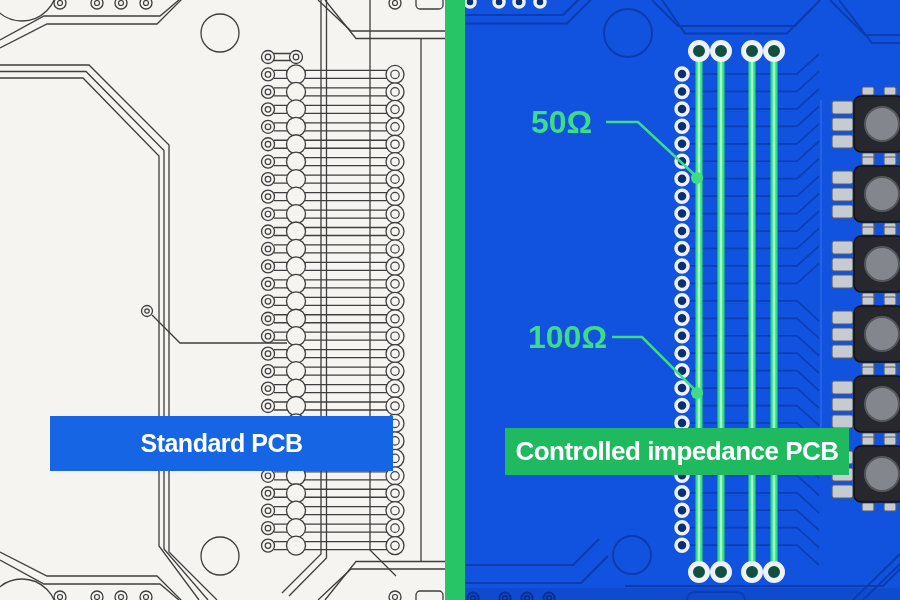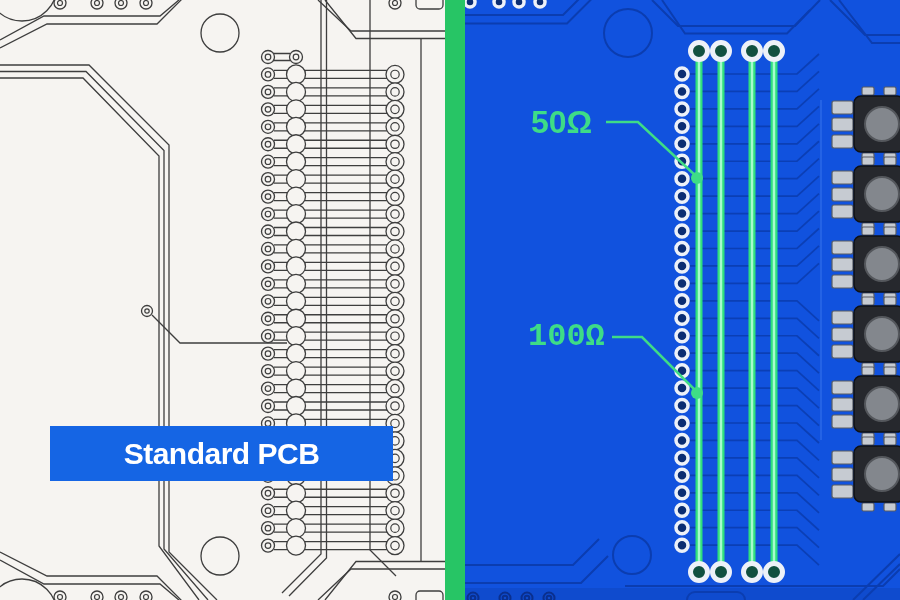--- a/index.html
+++ b/index.html
@@ -29,27 +29,27 @@
   .leader-dot{fill:var(--label-green,#3edc87);}
   .via-blue{fill:var(--via-hole-blue,#0b2d72);stroke:var(--via-ring,#edf1f8);stroke-width:3.5;}
   .via-green{fill:var(--via-hole-green,#115040);stroke:var(--via-ring,#edf1f8);stroke-width:5;}
   .pin{fill:var(--chip-pin,#c6cbd2);stroke:#595d63;stroke-width:1.2;}
   .chip-body{fill:var(--chip-body,#26282d);stroke:#0f1013;stroke-width:1.5;}
   .chip-dot{fill:var(--chip-dot,#83878d);stroke:#54575c;stroke-width:2;}
   .edge-shade{fill:#0c3fb3;opacity:.35;}
 
   .badge{position:absolute;display:flex;align-items:center;justify-content:center;
          color:var(--label-text,#fff);font-weight:bold;letter-spacing:-0.5px;}
-  .badge-left{left:50px;top:426px;width:343px;height:55px;
-              background:var(--badge-blue,#1565e4);font-size:30px;}
+  .badge-left{left:50px;top:416px;width:343px;height:55px;
+              background:var(--badge-blue,#1565e4);font-size:25px;}
   .badge-right{left:505px;top:428px;width:344px;height:47px;
                background:var(--badge-green,#1fba5f);font-size:26px;}
   .anno{position:absolute;color:var(--label-green,#3edc87);font-weight:bold;font-size:32px;line-height:1;}
   .anno-50{left:531px;top:106px;}
-  .anno-100{left:528px;top:321px;font-family:Liberation Mono, monospace;}
+  .anno-100{left:528px;top:321px;}
 </style>
 </head>
 <body>
 
 <div class="stage">
 
   <div class="panel panel-left">
     <svg id="left-art" width="445" height="600" viewBox="0 0 445 600">
         <path d="M0,40 L44,16 H160 L186,-6" class="wl"></path>
         <path d="M0,48 L47,24 H157 L184,-3" class="wl"></path>
@@ -439,16 +439,17 @@
         <rect x="389" y="446" width="50" height="56" rx="7" class="chip-body"></rect>
         <circle cx="417" cy="474" r="17" class="chip-dot"></circle>
         <path d="M141,122 H173 L232,177" class="leader"></path>
         <circle cx="232" cy="178" r="6" class="leader-dot"></circle>
         <path d="M147,337 H177 L232,392" class="leader"></path>
         <circle cx="232" cy="393" r="6" class="leader-dot"></circle>
       </svg>
   </div>
 
   <div class="badge badge-left">Standard PCB</div>
+  <div class="badge badge-right">Controlled impedance PCB</div>
 
   <div class="anno anno-50">50Ω</div>
   <div class="anno anno-100">100Ω</div>
 </div>
 
 </body></html>

